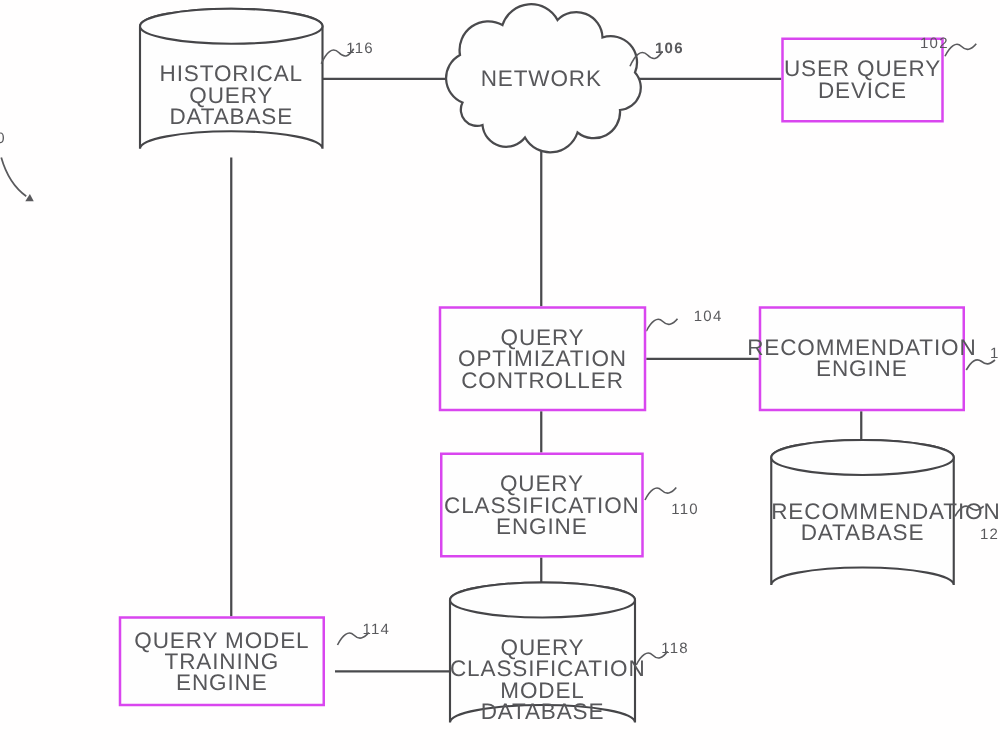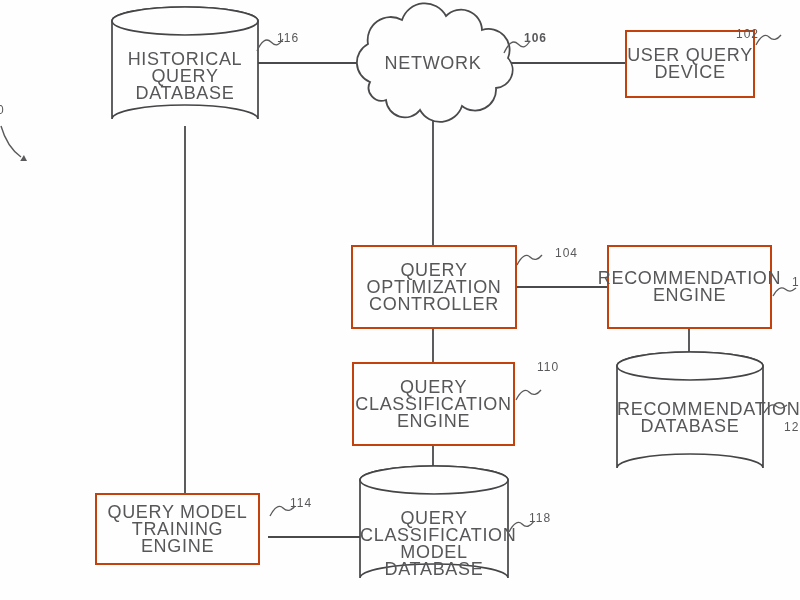--- a/index.html
+++ b/index.html
@@ -2,21 +2,21 @@
 <html><head>
 <meta charset="utf-8">
 <style>
   html,body{margin:0;padding:0;background:#fff;}
   .stage{
     position:relative;width:800px;height:600px;background:#fffefe;
     overflow:hidden;font-family:"Liberation Sans",sans-serif;
   }
   .stage svg{position:absolute;left:0;top:0;}
   .box{
-    position:absolute;border:2px solid #c2410c;background:#fefefe;
+    position:absolute;border:2px solid #d946ef;background:#fefefe;
     display:flex;align-items:center;justify-content:center;box-sizing:border-box;
   }
   .nlabel{
     white-space:pre-line;text-align:center;font-size:18px;line-height:17px;
     letter-spacing:0.7px;color:#57575a;
   }
   .float{position:absolute;}
   .ref{
     position:absolute;font-size:12px;letter-spacing:1px;color:#59595c;
     white-space:nowrap;
@@ -108,18 +108,18 @@
 CLASSIFICATION
 MODEL
 DATABASE</div>
 
   <div class="ref" style="left:-3px;top:103px;">0</div>
   <div class="ref" style="left:277px;top:31px;">116</div>
   <div class="ref" style="left:524px;top:31px;font-weight:bold;">106</div>
   <div class="ref" style="left:736px;top:27px;text-align:right;">102</div>
   <div class="ref" style="left:555px;top:246px;">104</div>
   <div class="ref" style="left:792px;top:275px;">1</div>
-  <div class="ref" style="left:537px;top:360px;">110</div>
+  <div class="ref" style="left:537px;top:400px;">110</div>
   <div class="ref" style="left:290px;top:496px;">114</div>
   <div class="ref" style="left:529px;top:511px;">118</div>
   <div class="ref" style="left:784px;top:420px;">12</div>
 
 </div>
 
 </body></html>

